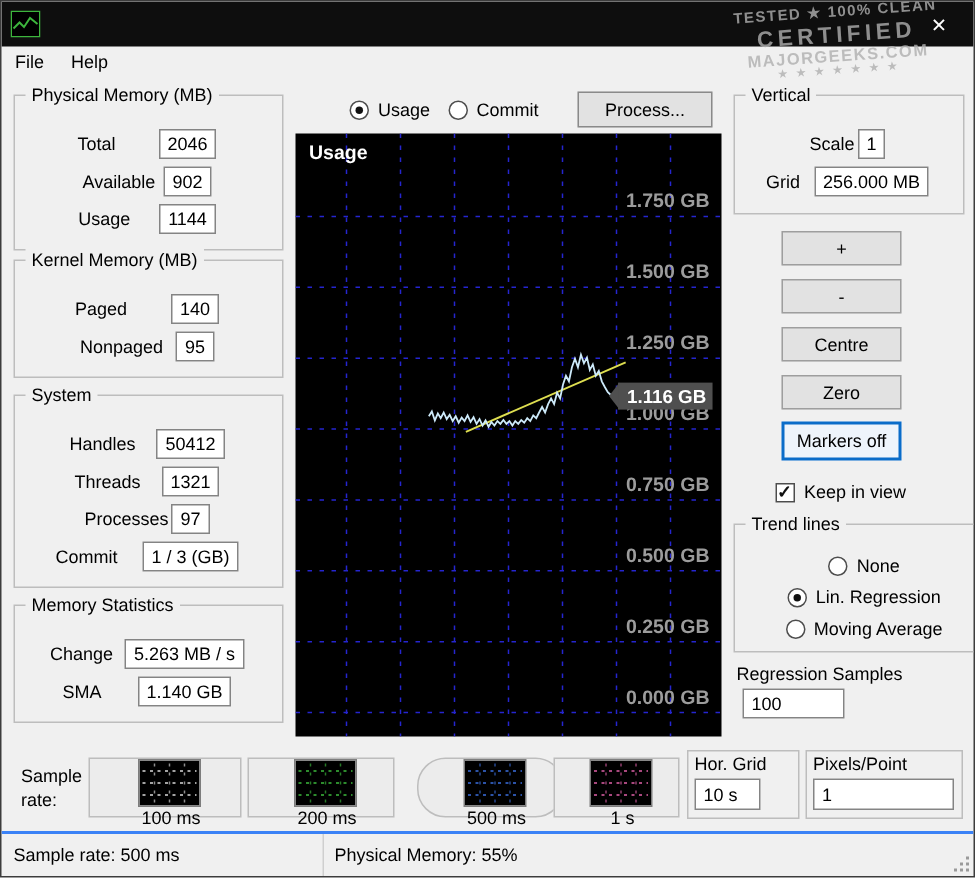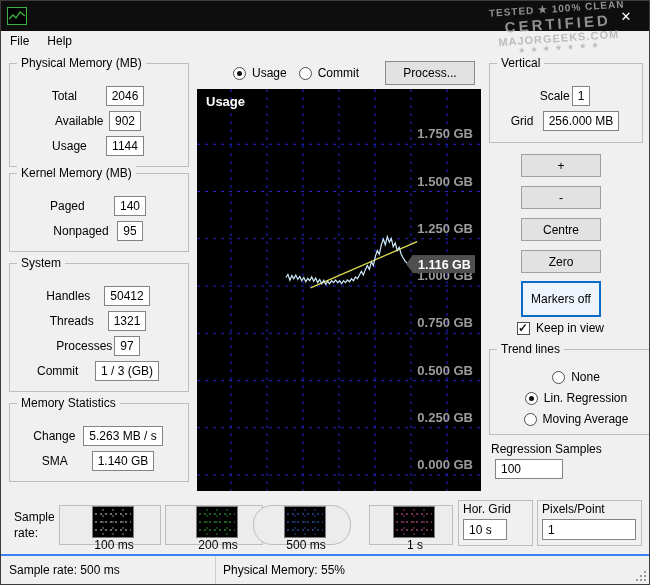--- a/index.html
+++ b/index.html
@@ -59,33 +59,33 @@
 
   
   #graph{position:absolute;left:196px;top:88px;width:284px;height:402px;background:#000;}
   #graph-title{position:absolute;left:9px;top:5px;color:#fff;font-weight:bold;font-size:13px;}
 
   
   #gb-vertical{left:488px;top:62px;width:154px;height:80px;}
   #gb-vertical .lbl{width:32px;}
   .vbtn{position:absolute;left:520px;width:80px;height:23px;}
   #btn-plus{top:153px;} #btn-minus{top:185px;} #btn-centre{top:217px;} #btn-zero{top:249px;}
-  #btn-markers{top:280px;height:36px;border:2px solid #0a6cc9;background:#eef4fb;}
+  #btn-markers{top:280px;height:26px;border:2px solid #0a6cc9;background:#eef4fb;}
   #keepinview{position:absolute;left:516px;top:320px;}
   #gb-trend{left:488px;top:348px;width:176px;height:86px;}
   #gb-trend .rows{gap:7px;top:20px;}
   #regression-label{position:absolute;left:490px;top:441px;white-space:nowrap;}
   #regression-field{position:absolute;left:494px;top:458px;width:68px;}
 
   
   .samplegroup{position:absolute;border:1px solid #bdbdbd;height:40px;top:504px;
     display:flex;align-items:center;box-sizing:border-box;background:#ececec;flex-direction:column;}
   #sample-label{position:absolute;left:13px;top:509px;width:48px;line-height:1.3;}
   #sg1{left:58px;width:102px;} #sg2{left:164px;width:98px;}
-  #sg3{left:252px;width:98px;border-radius:19px;} #sg4{left:368px;width:84px;}
+  #sg3{left:277px;width:98px;border-radius:19px;} #sg4{left:368px;width:84px;}
   .thumb{width:40px;height:30px;margin-left:5px;border:1px solid #7d7d7d;box-sizing:content-box;}
   .thumb svg{display:block;}
   .sample-lbl{margin-left:8px;white-space:nowrap;}
   .minigroup{position:absolute;top:499px;height:46px;border:1px solid #bdbdbd;box-sizing:border-box;}
   #grp-horgrid{left:457px;width:75px;}
   #grp-pixels{left:536px;width:105px;}
   .minigroup .mg-title{position:absolute;left:4px;top:1px;white-space:nowrap;}
   .minigroup .field{position:absolute;left:4px;top:18px;height:21px;}
   #horgrid-field{width:44px;} #pixels-field{width:94px;}
 

